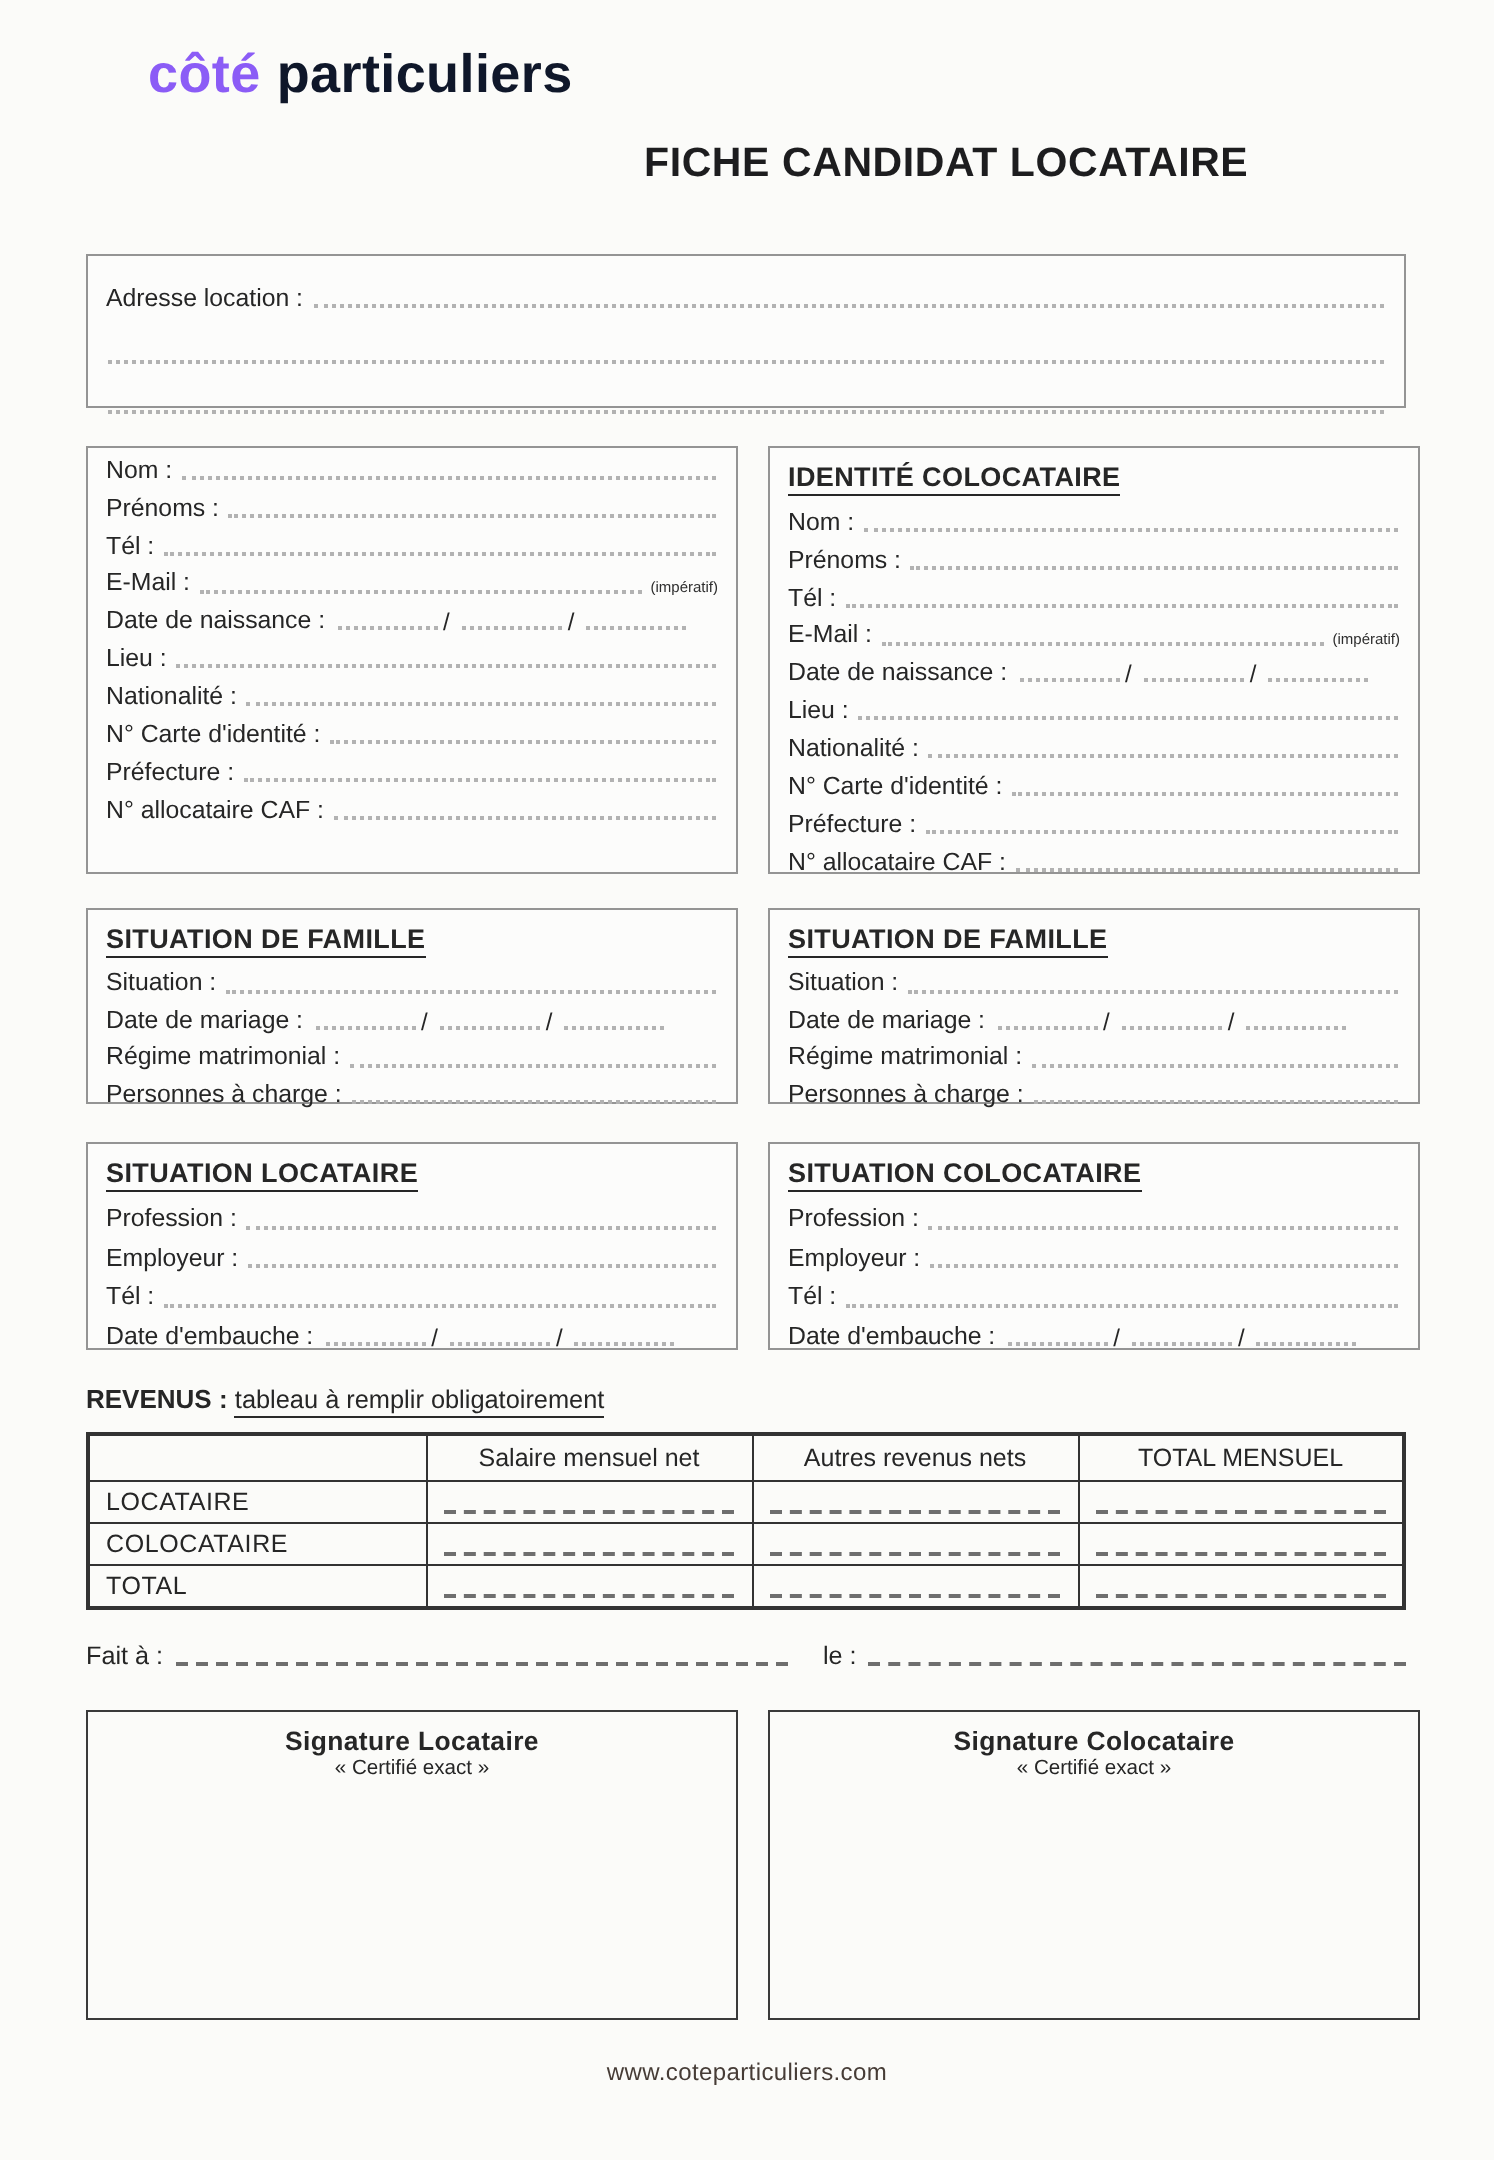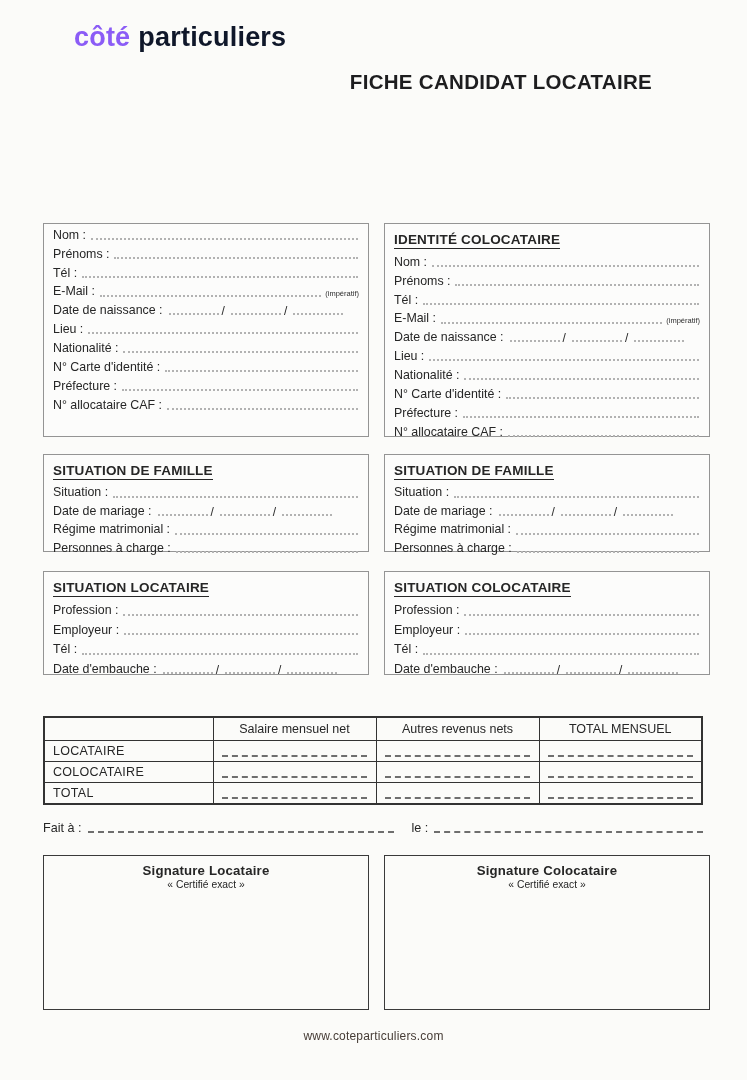--- a/index.html
+++ b/index.html
@@ -7,21 +7,21 @@
     position:relative;width:747px;height:1080px;margin:0 auto;
     background:#fbfbf9;overflow:hidden;
     font-family:"Liberation Sans","DejaVu Sans",sans-serif;color:#262626;
   }
   .abs{position:absolute;}
   
   .logo{left:27px;top:22px;font-size:27px;font-weight:bold;letter-spacing:.2px;}
   .logo .cote{color:#8b5cf6;margin-left:47px;}
   .logo .part{color:#0f172a;margin-left:8px;}
   
-  .doc-title{left:322px;top:70px;width:330px;text-align:right;
+  .doc-title{left:322px;top:70px;width:330px;text-align:left;
     font-size:20.5px;font-weight:bold;color:#1d1d1f;letter-spacing:.3px;}
   
   .gbox{border:1px solid #949494;box-sizing:border-box;background:rgba(255,255,255,.35);}
   .dkbox{border:1.6px solid #3a3a3a;box-sizing:border-box;}
   
   .addr{left:43px;top:127px;width:660px;height:77px;}
   .addr .frow{margin-top:10px;}
   .addr-line{margin:0 10px;border-bottom:2px dotted #b2b2b2;height:23px;}
   
   .sec-title-wrap{padding:6px 9px 2px;}
@@ -65,20 +65,28 @@
 </style>
 </head>
 <body>
 
 <div class="page">
 
   <div class="abs logo"><span class="cote">côté</span><span class="part">particuliers</span></div>
 
   <div class="abs doc-title">FICHE CANDIDAT LOCATAIRE</div>
 
+  <div class="abs gbox addr">
+    <div class="frow">
+        <span class="lbl">Adresse location :</span>
+        <span class="dots"></span>
+      </div>
+    <div class="addr-line"></div>
+    <div class="addr-line"></div>
+  </div>
 
   <div class="abs gbox idbox colL">
     <div class="frow">
         <span class="lbl">Nom :</span>
         <span class="dots"></span>
       </div>
     <div class="frow">
         <span class="lbl">Prénoms :</span>
         <span class="dots"></span>
       </div>
@@ -259,20 +267,21 @@
     <div class="frow">
         <span class="lbl">Date d'embauche :</span>
         <span class="dseg"></span>
         <span class="slash">/</span>
         <span class="dseg"></span>
         <span class="slash">/</span>
         <span class="dseg"></span>
       </div>
   </div>
 
+  <div class="abs rev-label"><b>REVENUS :</b> <span class="ul">tableau à remplir obligatoirement</span></div>
 
   <table class="rev">
     <colgroup>
         <col style="width:169px">
         <col style="width:163px">
         <col style="width:163px">
         <col>
       </colgroup>
     <tbody>
         <tr>

